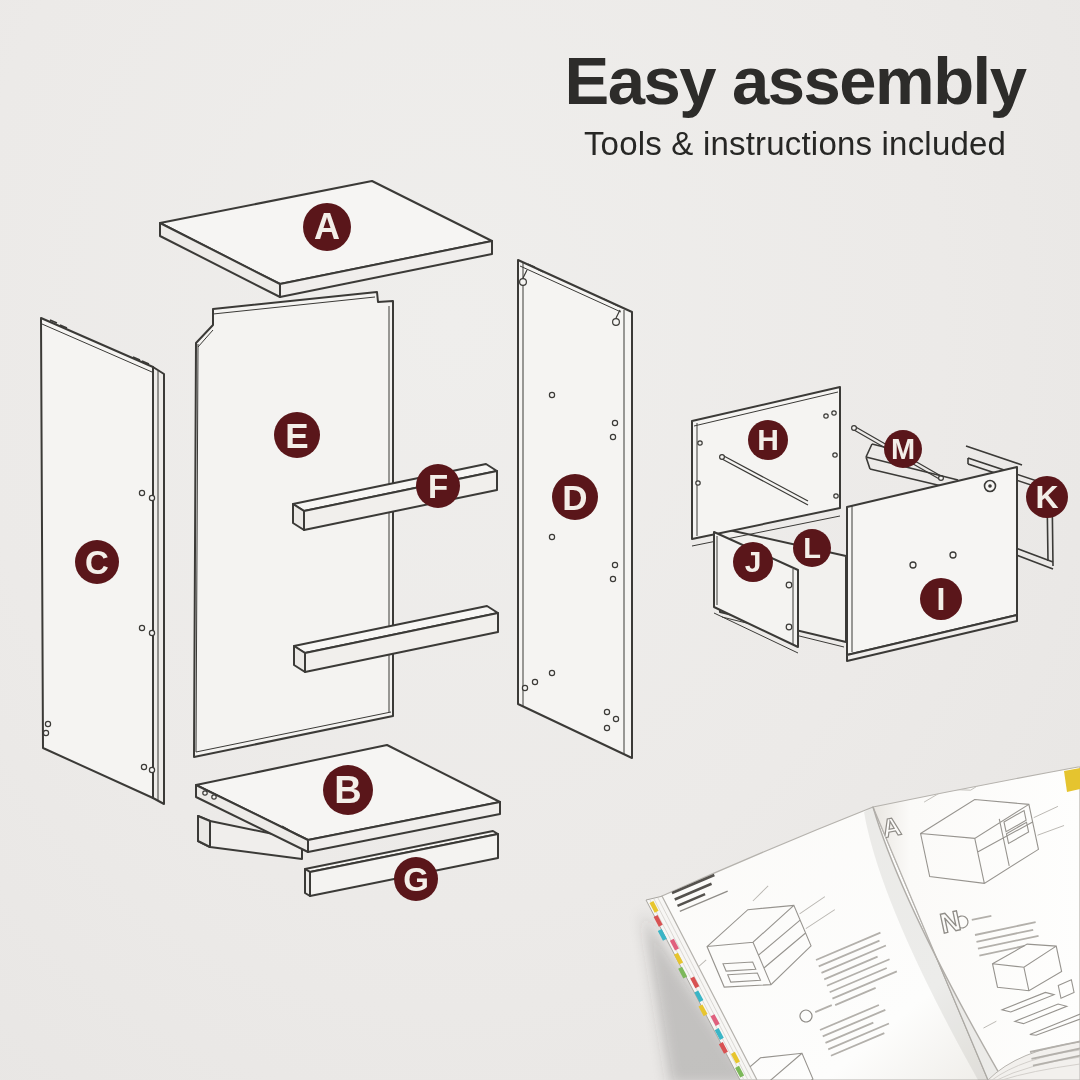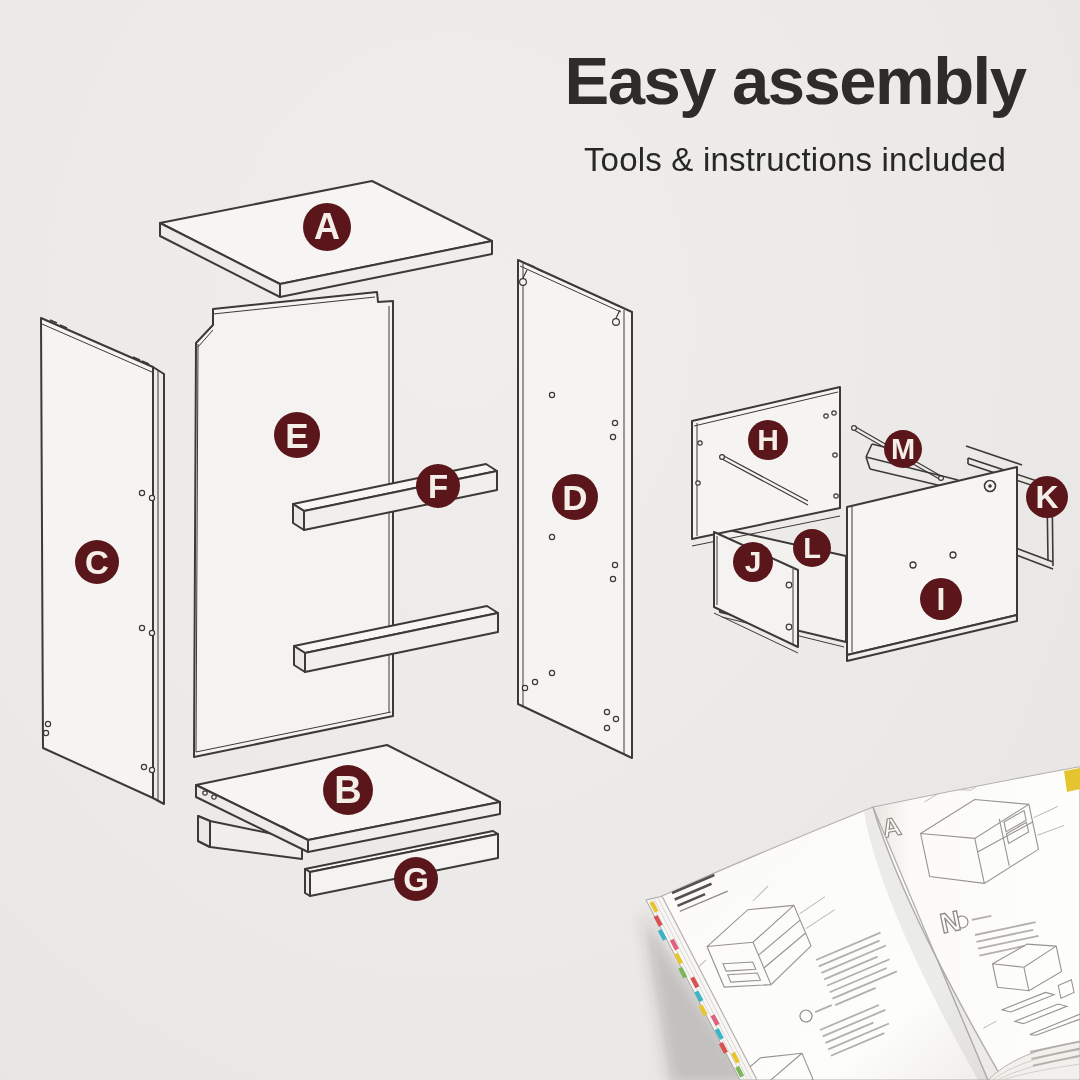--- a/index.html
+++ b/index.html
@@ -7,21 +7,21 @@
     position:relative;width:1080px;height:1080px;overflow:hidden;
     background:radial-gradient(ellipse at 42% 30%, #efeeec 0%, #eceae8 55%, #e7e5e3 100%);
     font-family:"Liberation Sans", sans-serif;
   }
   .header{position:absolute;left:535px;top:46px;width:520px;text-align:center;}
   .header h1{
     margin:0;font-size:67px;line-height:1.05;font-weight:800;
     color:var(--title,#2d2c2a);letter-spacing:-1.5px;
   }
   .header p{
-    margin:25px 0 0 0;font-size:33px;font-weight:500;color:#272725;letter-spacing:.2px;
+    margin:9px 0 0 0;font-size:33px;font-weight:500;color:#272725;letter-spacing:.2px;
   }
   svg.diagram{position:absolute;left:0;top:0;}
   #markers{position:absolute;left:0;top:0;width:1080px;height:1080px;pointer-events:none;}
   .marker{
     position:absolute;transform:translate(-50%,-50%);
     background:var(--accent,#5a161a);color:#f3eee8;border-radius:50%;
     display:flex;align-items:center;justify-content:center;
     font-weight:700;line-height:1;
   }
 </style>

